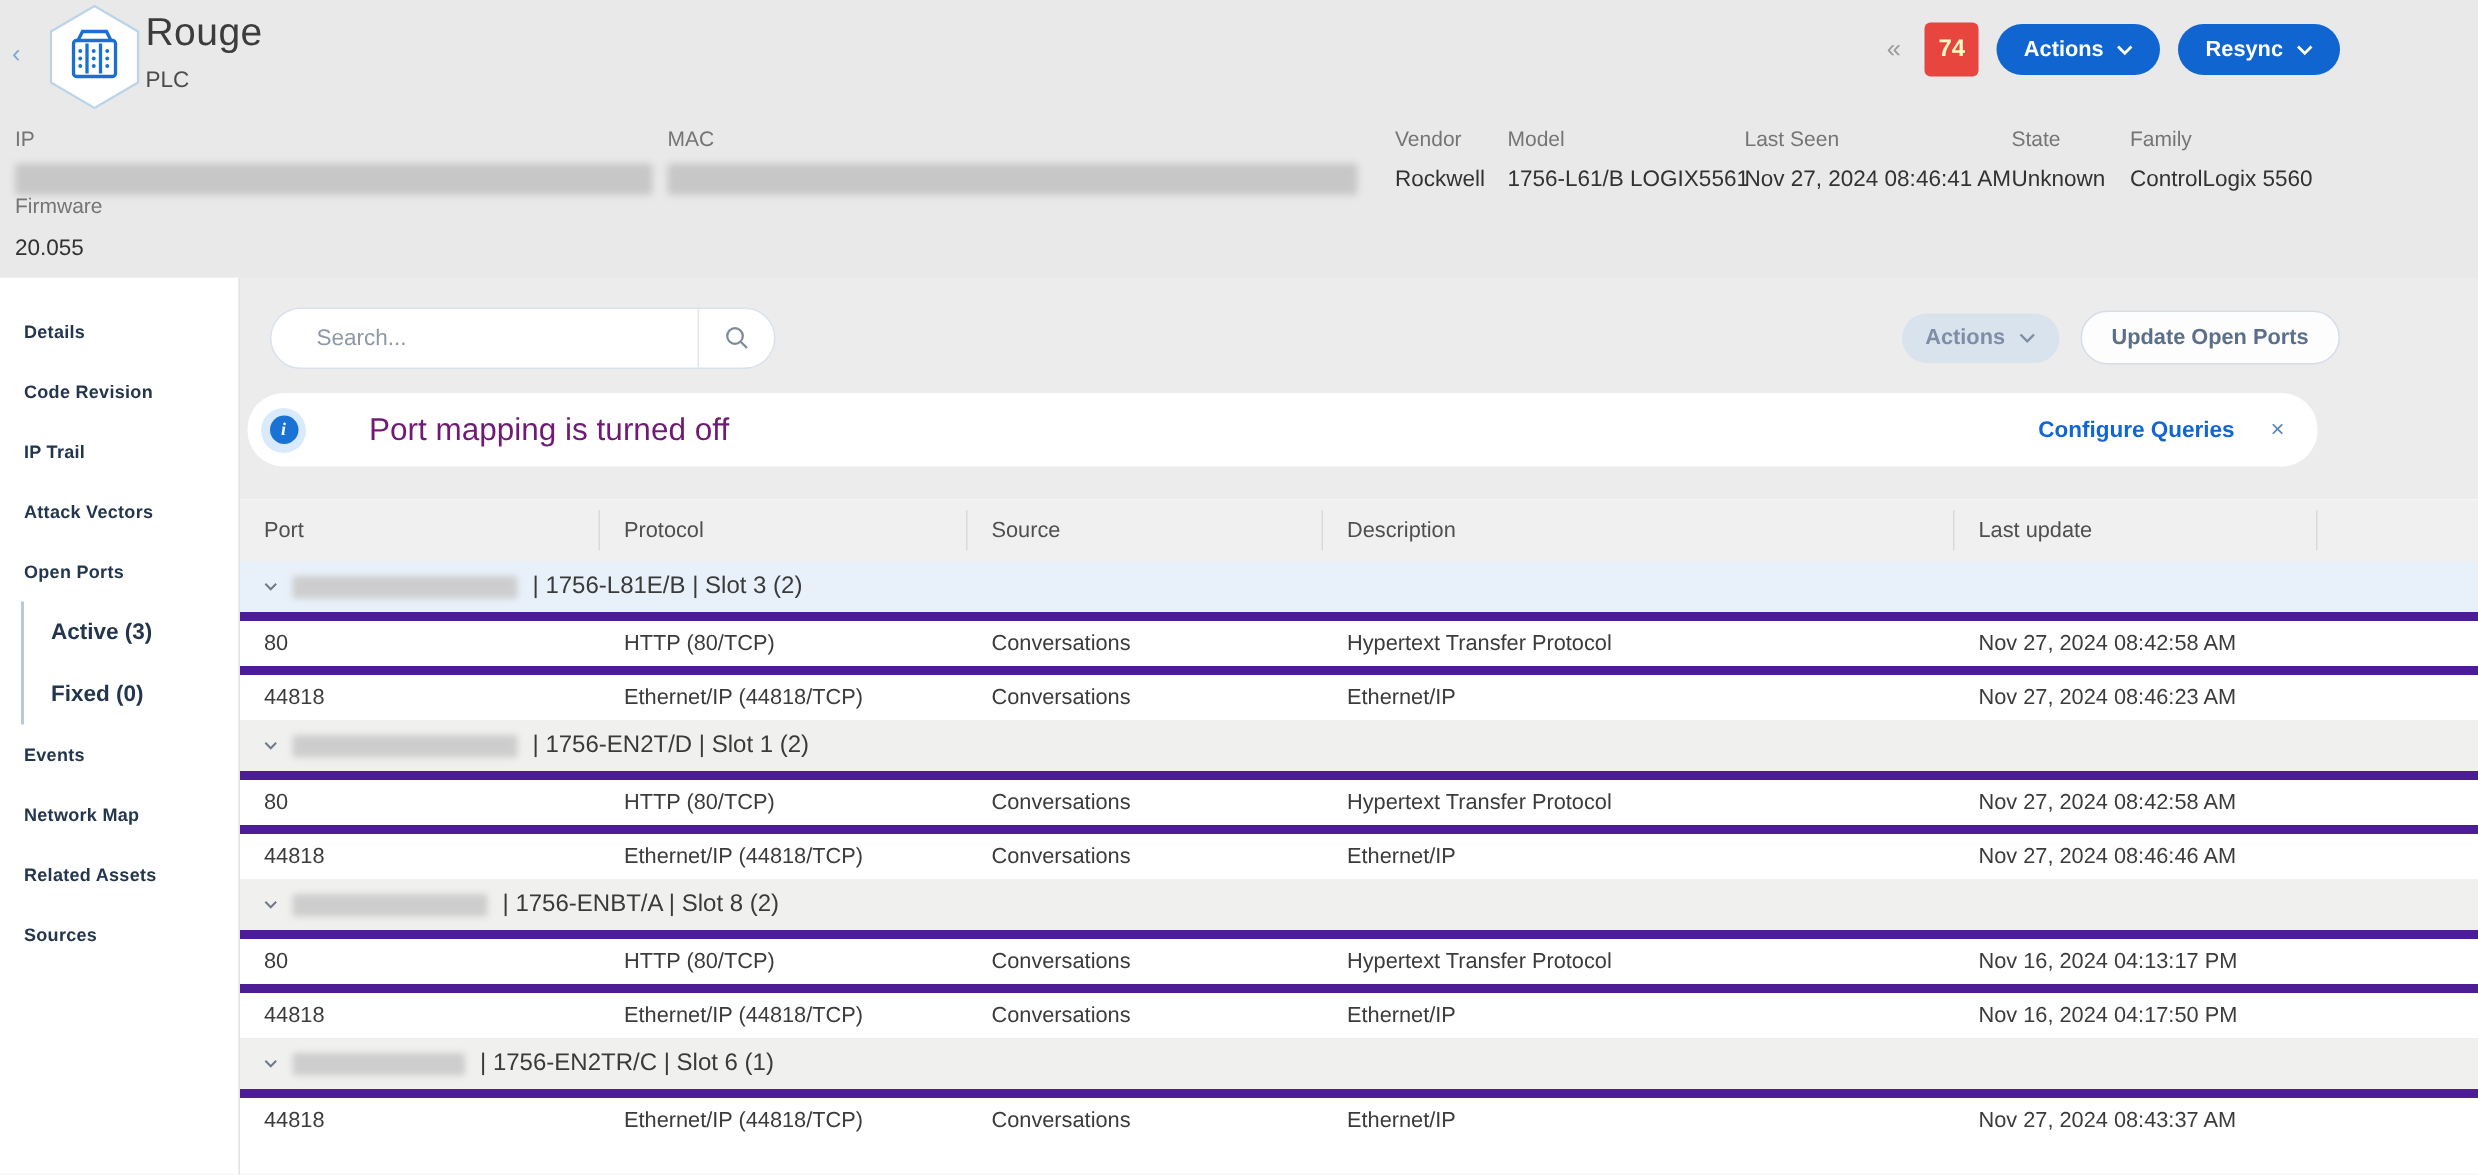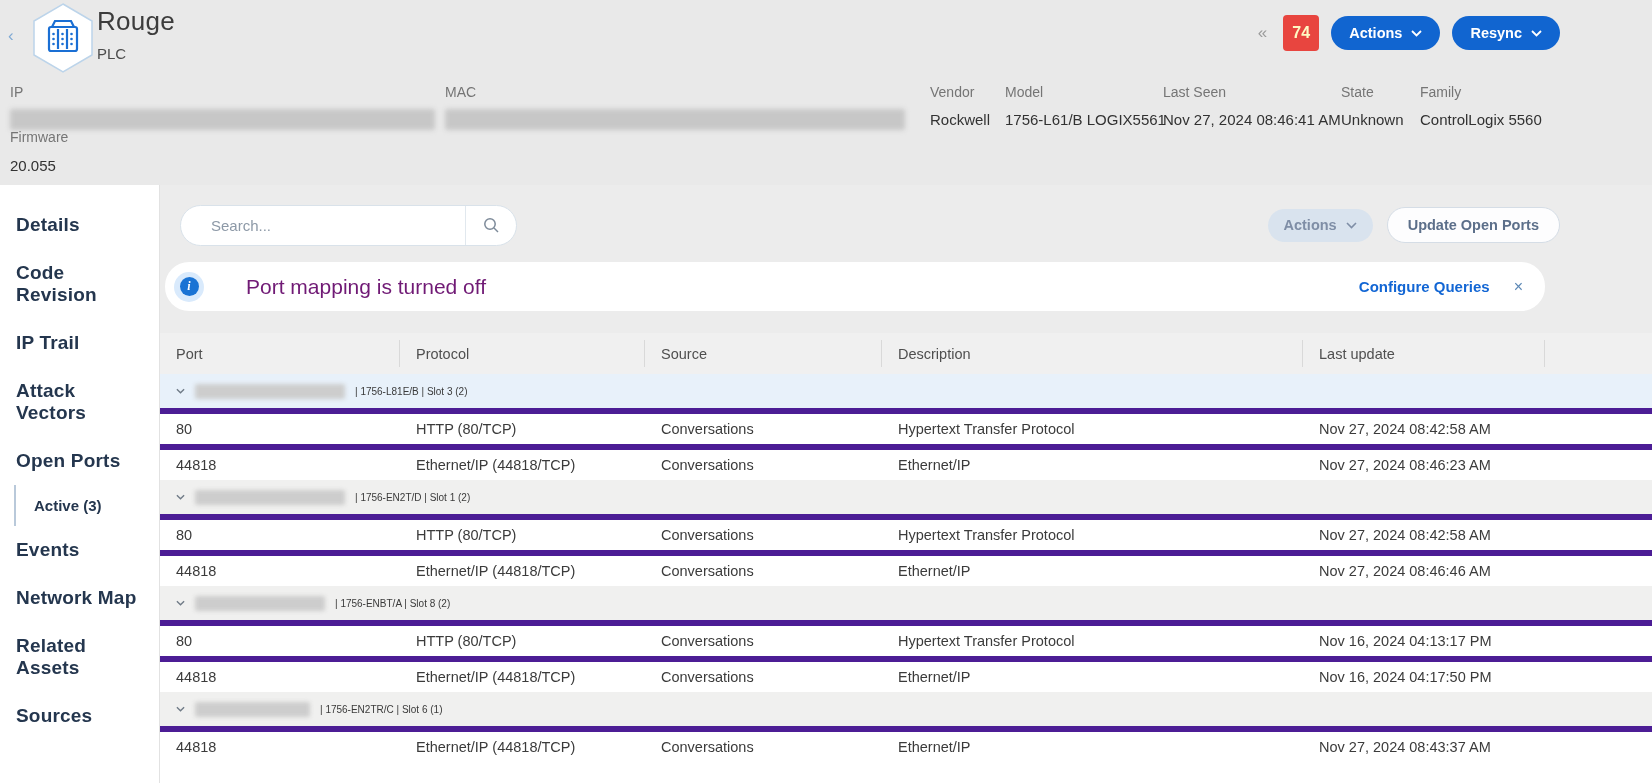--- a/index.html
+++ b/index.html
@@ -30,21 +30,21 @@
   .fld-ip { left:10px; } .fld-ip .redact { width:425px; margin-top:9px; }
   .fld-mac { left:445px; } .fld-mac .redact { width:460px; margin-top:9px; }
   .fld-vendor { left:930px; } .fld-model { left:1005px; } .fld-seen { left:1163px; }
   .fld-state { left:1341px; } .fld-family { left:1420px; }
   .fld-fw { left:10px; top:129px; }
   .fld-fw .val { margin-top:12px; }
 
   
   .content { display:flex; height:598px; }
   .sidebar { width:160px; background:#fff; border-right:1px solid #e2e2e2; padding-top:16px; flex:none; }
-  .nav-item { padding:13px 16px 13px 16px; font-size:19px; font-weight:700; color:#24364e;
+  .nav-item { padding:13px 16px 13px 16px; font-size:12px; font-weight:700; color:#24364e;
               letter-spacing:.2px; cursor:pointer; }
   .nav-parent { display:flex; align-items:center; gap:8px; padding-left:10px; }
   .nav-parent svg { flex:none; color:#5a6a7d; }
   .nav-children { margin-left:14px; border-left:2px solid #b9c9da; }
   .nav-child { padding:12px 8px 12px 18px; font-size:15px; font-weight:700; color:#24364e; cursor:pointer; }
 
   .main { flex:1; position:relative; background:#ececec; }
 
   
   .toolbar { position:absolute; left:0; right:0; top:20px; height:40px; }
@@ -79,21 +79,21 @@
 
   
   .tbl { position:absolute; left:0; right:0; top:148px; bottom:0; background:#fff; overflow:hidden; }
   .trow { display:grid; grid-template-columns:240px 245px 237px 421px 242px 1fr; align-items:center; }
   .thead { height:41px; background:#f0f0f0; }
   .thead .th { position:relative; height:100%; display:flex; align-items:center; padding-left:16px;
                font-size:14.5px; color:#4f4f4f; }
   .thead .th::after { content:""; position:absolute; right:0; top:7px; bottom:7px; width:1px; background:#d9d9d9; }
   .thead .th.nodiv::after { display:none; }
   .grow { height:34px; background:#f0f0ef; display:flex; align-items:center; padding-left:16px;
-          gap:10px; font-size:10px; color:#3a3a3a; cursor:pointer; }
+          gap:10px; font-size:16px; color:#3a3a3a; cursor:pointer; }
   .grow.hl { background:#e8f1fa; }
   .grow svg { color:#6f7a86; flex:none; }
   .grow .gblur { height:15px; border-radius:2px; background:#cdcdcd; filter:blur(2px); }
   .drow { height:36px; border-top:6px solid #4c1d95; font-size:14.5px; color:#3b3b3b; background:#fff; }
   .drow > div { padding-left:16px; white-space:nowrap; }
 </style>
 </head>
 <body>
 
 <div class="page">
@@ -183,20 +183,21 @@
   <div class="content">
 
     <nav class="sidebar">
       <div class="nav-item">Details</div>
       <div class="nav-item">Code Revision</div>
       <div class="nav-item">IP Trail</div>
       <div class="nav-item">Attack Vectors</div>
       <div class="nav-item">Open Ports</div>
       <div class="nav-children">
         <div class="nav-child">Active (3)</div>
+        <div class="nav-child">Fixed (0)</div>
       </div>
       <div class="nav-item">Events</div>
       <div class="nav-item">Network Map</div>
       <div class="nav-item">Related Assets</div>
       <div class="nav-item">Sources</div>
     </nav>
 
     <main class="main">
 
       <div class="toolbar">

